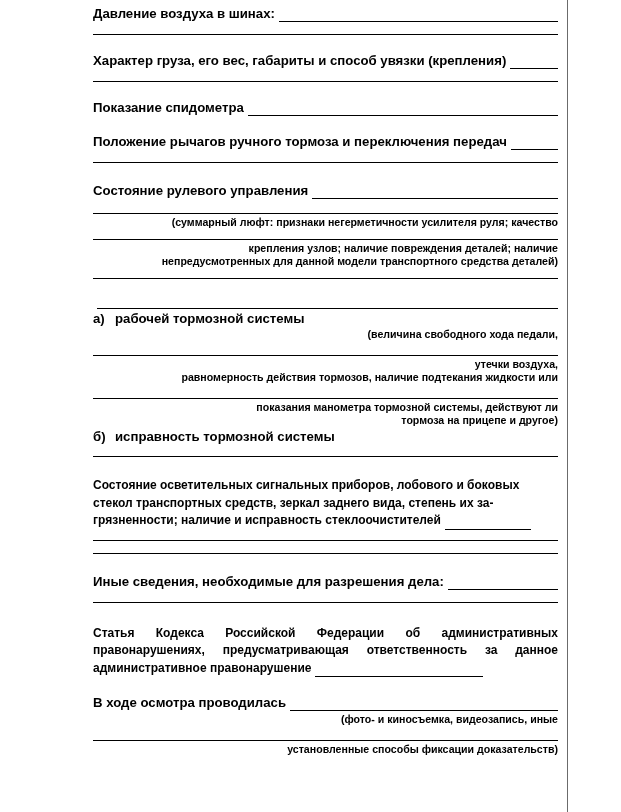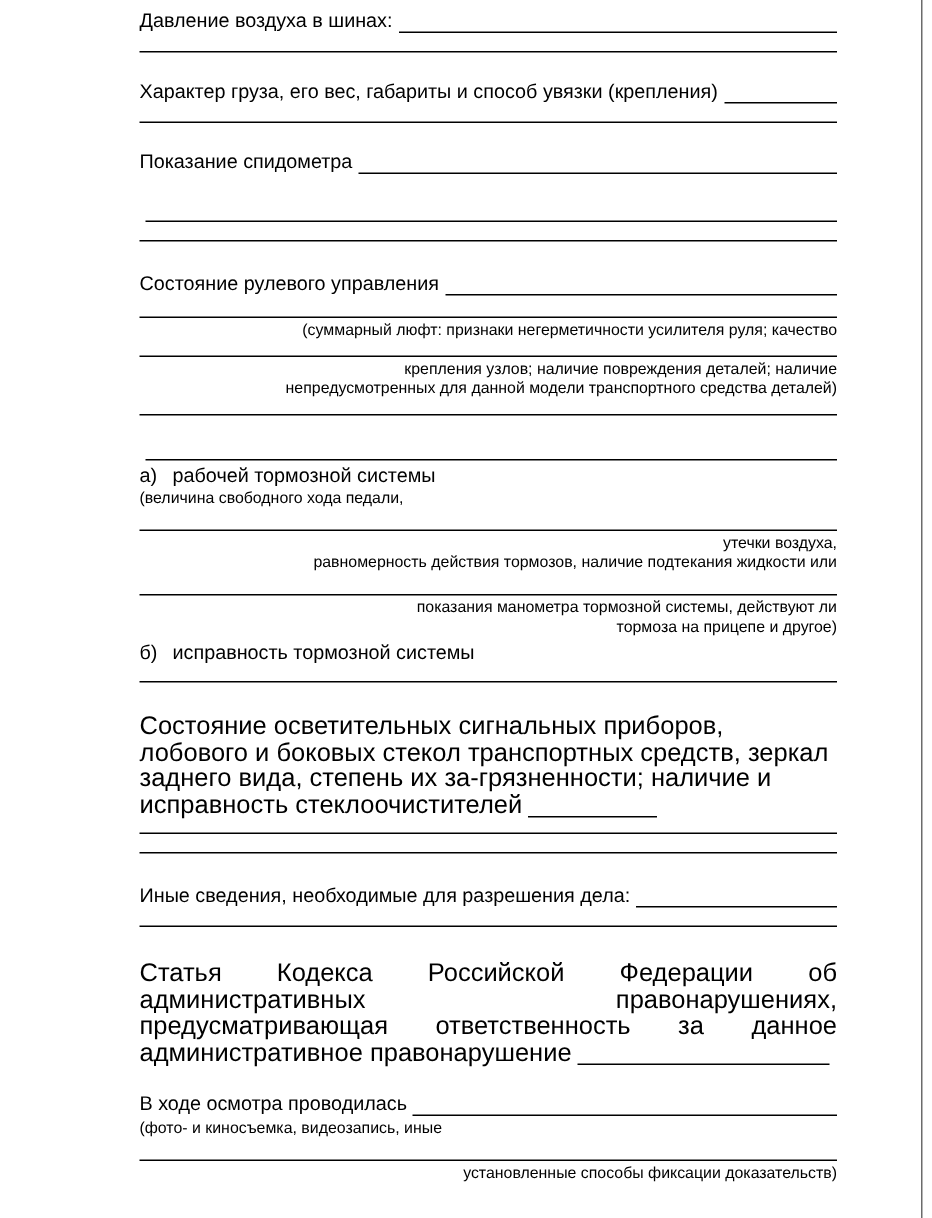--- a/index.html
+++ b/index.html
@@ -6,23 +6,24 @@
   body{
     width:621px;height:812px;
     background:#ffffff;
     font-family:"Liberation Sans","DejaVu Sans",sans-serif;
     color:#000000;
     overflow:hidden;
     position:relative;
   }
   #page{
     position:relative;
-    width:615px;height:812px;
+    width:568px;height:812px;
     box-sizing:border-box;
     border-right:1.5px solid #6b6b6b;
+    font-weight:bold;
   }
   #sheet{
     position:absolute;
     left:93px; top:0;
     width:465px;
   }
   .row{ position:relative; }
 
   
   .field{
@@ -48,26 +49,26 @@
     width:465px;
   }
 
   
   .cap{
     font-size:10.6px;
     line-height:13px;
     text-align:right;
     white-space:nowrap;
   }
-  .cap.right{ text-align:left; }
+  .cap.right{ text-align:right; }
   .cap.indent{ padding-left:150px; }
 
   
   .para{
-    font-size:17px;
+    font-size:12px;
     line-height:17.5px;
   }
   .para.just{ text-align:justify; text-align-last:left; }
   .para .fill{
     display:inline-block;
     border-bottom:1.2px solid #000;
     height:12px;
     vertical-align:bottom;
     margin-left:4px;
   }
@@ -106,20 +107,21 @@
     <div class="rule"></div>
 
     <div class="sp18"></div>
     <div class="field row">
       <span class="lbl">Показание спидометра</span>
       <span class="fill"></span>
     </div>
 
     <div class="sp18"></div>
     <div class="field row">
+      <span class="lbl">Положение рычагов ручного тормоза и переключения передач</span>
       <span class="fill"></span>
     </div>
     <div class="sp12"></div>
     <div class="rule"></div>
 
     <div class="sp20"></div>
     <div class="field row">
       <span class="lbl">Состояние рулевого управления</span>
       <span class="fill"></span>
     </div>

